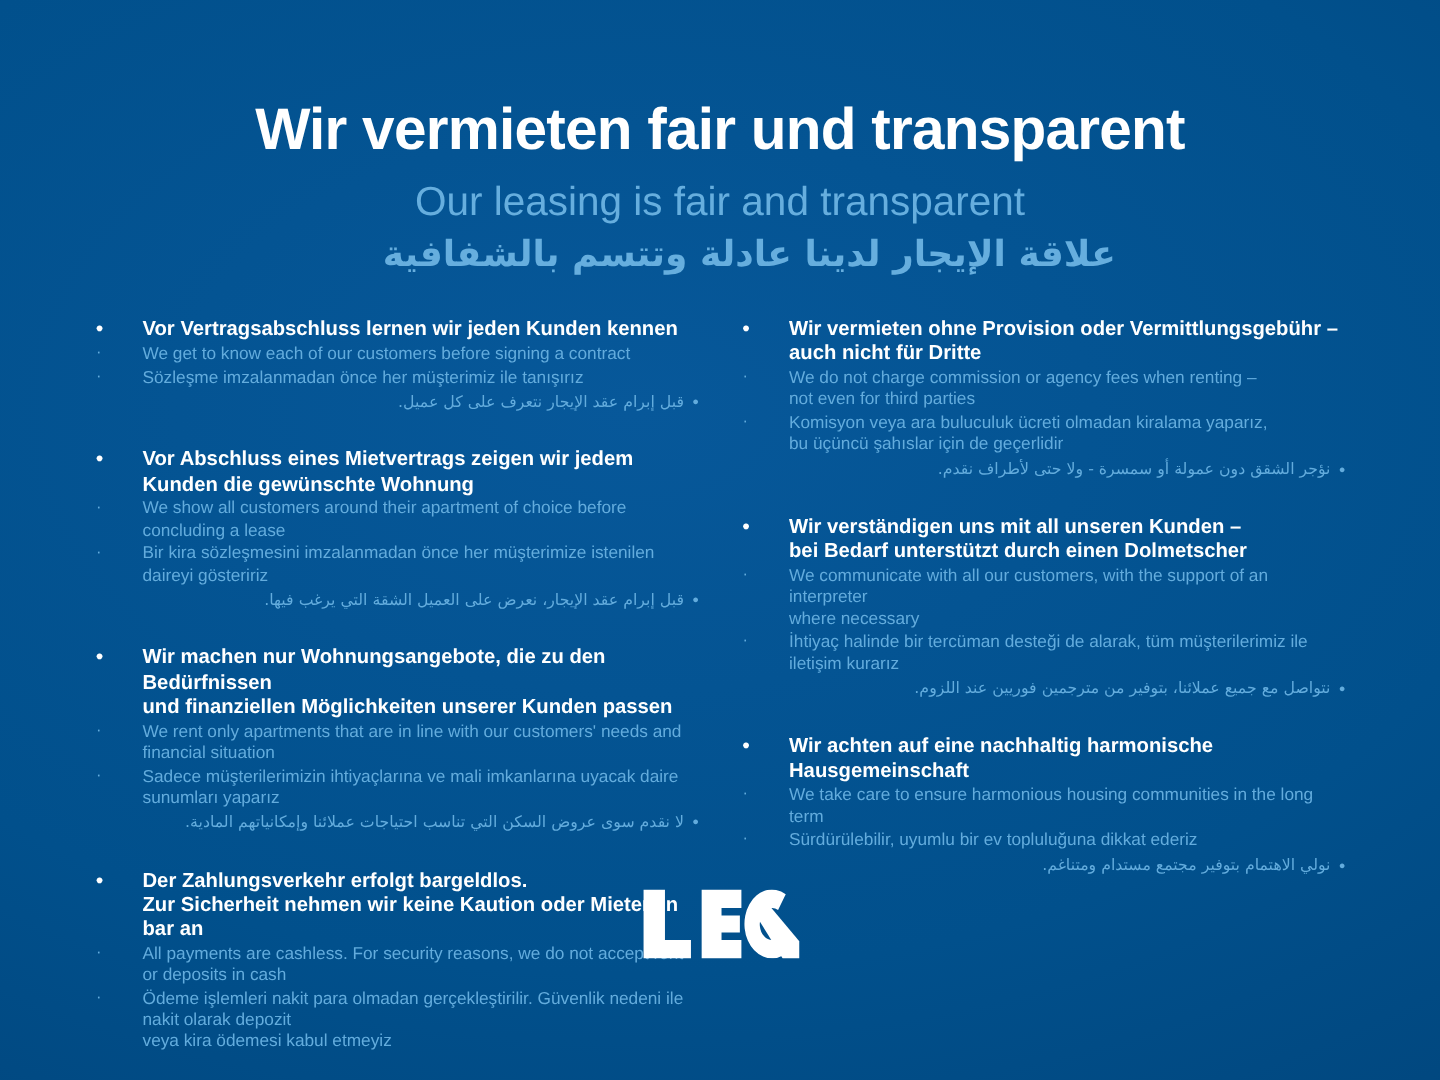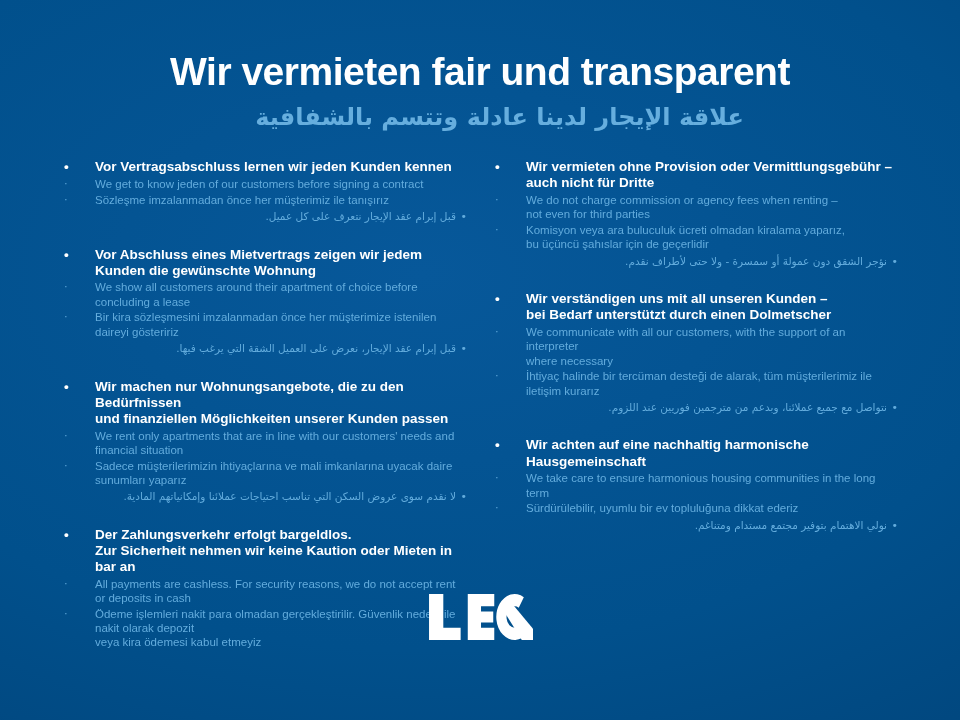--- a/index.html
+++ b/index.html
@@ -5,21 +5,21 @@
   html,body { margin:0; padding:0; background:#1b1b1b; }
   .poster {
     position:relative; width:960px; height:720px; overflow:hidden;
     background: radial-gradient(ellipse 115% 95% at 44% 38%, #07589a 0%, #01508c 55%, #014277 100%);
     font-family:"Liberation Sans", sans-serif;
     color:#ffffff;
     -webkit-font-smoothing:antialiased;
   }
   
   .titles { text-align:center; padding-top:52px; }
-  .title-de { margin:0 0 10px 0; font-size:39px; line-height:1.05; font-weight:bold; letter-spacing:-0.5px; color:#ffffff; }
+  .title-de { margin:15px 0 10px 0; font-size:39px; line-height:1.05; font-weight:bold; letter-spacing:-0.5px; color:#ffffff; }
   .sub { color:#66aede; font-size:27px; line-height:1.22; font-weight:normal; }
   .sub.ar-text { font-family:"DejaVu Sans", sans-serif; font-size:24px; font-weight:bold; margin-top:4px;padding-left:39px; }
   
   .columns { display:grid; grid-template-columns:1fr 1fr; column-gap:28px; padding:27px 62px 0 64px; align-items:start; }
   .item { margin-bottom:23px; }
   .line { display:flex; }
   .bullet { flex:0 0 11px; }
   .line.de-line { font-size:13.5px; line-height:1.2; font-weight:bold; color:#ffffff; }
   .line.sec { color:#63acdd; font-size:11.5px; line-height:1.24; margin-top:1.5px; }
   .line.sec .bullet { font-size:11px; }
@@ -30,35 +30,36 @@
   .logo { display:inline-block; width:106px; height:46px; }
   .logo svg { display:block; width:100%; height:100%; }
 </style>
 </head>
 <body>
 
 <div class="poster">
 
   <header class="titles">
     <h1 class="title-de">Wir vermieten fair und transparent</h1>
+    <div class="sub">Our leasing is fair and transparent</div>
     <div class="sub ar-text" dir="rtl">علاقة الإيجار لدينا عادلة وتتسم بالشفافية</div>
   </header>
 
   <main class="columns">
 
     <section class="col">
 
       <article class="item">
         <div class="line de-line">
           <span class="bullet">•</span>
           <span class="txt">Vor Vertragsabschluss lernen wir jeden Kunden kennen</span>
         </div>
         <div class="line sec">
           <span class="bullet">·</span>
-          <span class="txt">We get to know jeden of our customers before signing a contract</span>
+          <span class="txt">We get to know each of our customers before signing a contract</span>
         </div>
         <div class="line sec">
           <span class="bullet">·</span>
           <span class="txt">Sözleşme imzalanmadan önce her müşterimiz ile tanışırız</span>
         </div>
         <div class="line sec ar-line" dir="rtl">
           <span class="bullet">•</span>
           <span class="txt">قبل إبرام عقد الإيجار نتعرف على كل عميل.</span>
         </div>
       </article>
@@ -157,21 +158,21 @@
           <span class="bullet">·</span>
           <span class="txt">We communicate with all our customers, with the support of an interpreter
 where necessary</span>
         </div>
         <div class="line sec">
           <span class="bullet">·</span>
           <span class="txt">İhtiyaç halinde bir tercüman desteği de alarak, tüm müşterilerimiz ile iletişim kurarız</span>
         </div>
         <div class="line sec ar-line" dir="rtl">
           <span class="bullet">•</span>
-          <span class="txt">نتواصل مع جميع عملائنا، وبدعم من مترجمين فوريين عند اللزوم.</span>
+          <span class="txt">نتواصل مع جميع عملائنا، بتوفير من مترجمين فوريين عند اللزوم.</span>
         </div>
       </article>
 
       <article class="item">
         <div class="line de-line">
           <span class="bullet">•</span>
           <span class="txt">Wir achten auf eine nachhaltig harmonische
 Hausgemeinschaft</span>
         </div>
         <div class="line sec">

